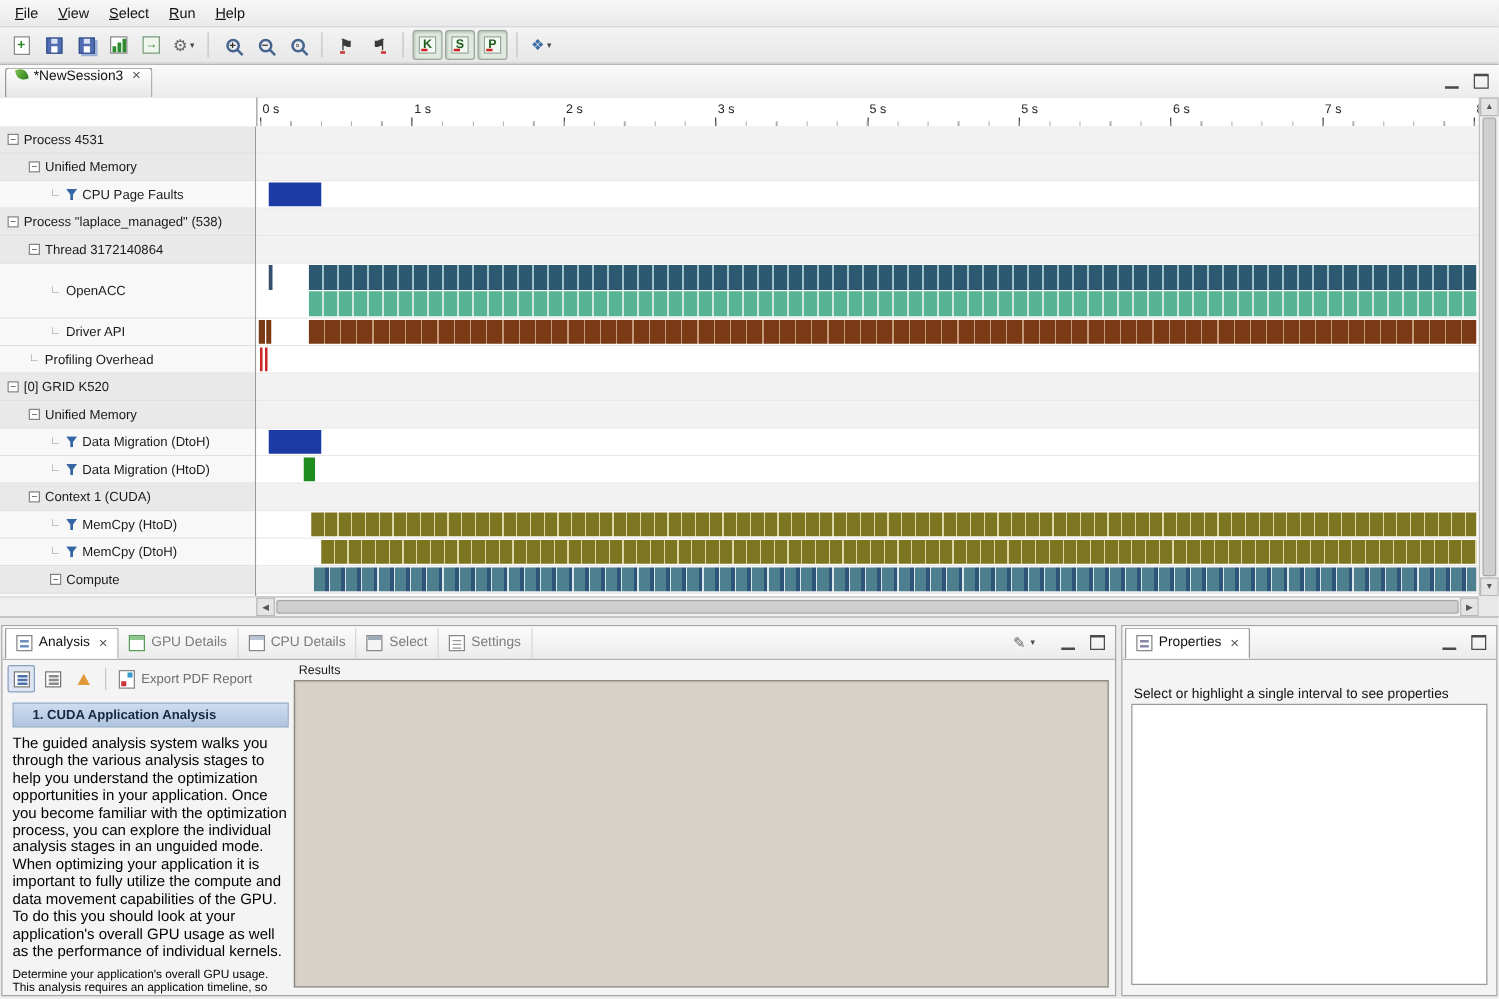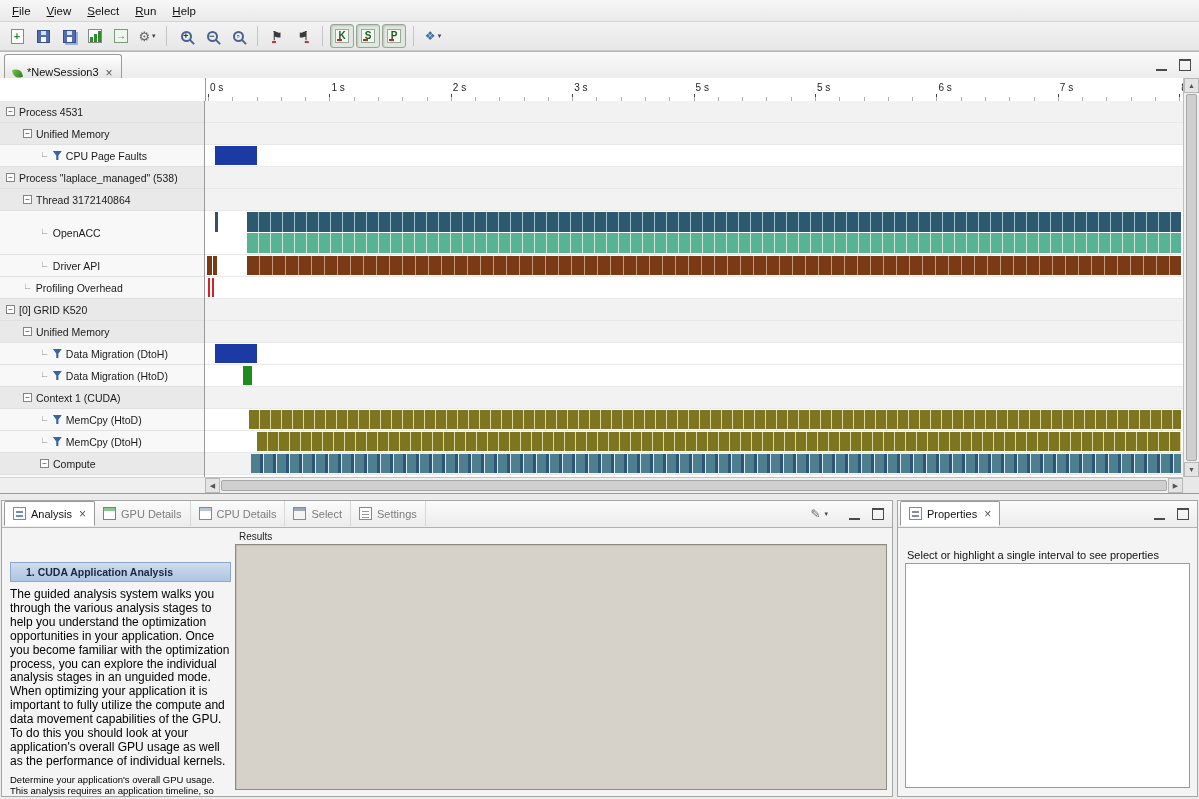--- a/index.html
+++ b/index.html
@@ -35,21 +35,21 @@
   .icon-zoom-in::after,.icon-zoom-out::after,.icon-zoom-fit::after{content:'';position:absolute;width:6px;height:2px;background:#46648f;right:-5px;bottom:-3px;transform:rotate(45deg);}
   .icon-marker-forward,.icon-marker-back{font:bold 12px/12px "Liberation Sans",sans-serif;color:#3a3a3a;position:relative;}
   .icon-marker-back{transform:scaleX(-1);}
   .icon-marker-forward::after,.icon-marker-back::after{content:'';position:absolute;left:0;bottom:-1px;width:4px;height:2px;background:#c33;}
   .icon-kernel-toggle,.icon-stream-toggle,.icon-process-toggle{width:14px;height:14px;background:#f4f8f4;border:1px solid #9aa79a;font:bold 10px/12px "Liberation Sans",sans-serif;color:#1c5c1c;position:relative;}
   .icon-kernel-toggle::after,.icon-stream-toggle::after,.icon-process-toggle::after{content:'';position:absolute;left:1px;bottom:1px;width:5px;height:2px;background:#cc2222;}
   .icon-analysis-menu{font-size:12px;color:#3a6ea5;}
   
   .editor{position:absolute;top:51px;left:0;width:1199px;height:443px;background:#fff;border-top:1px solid #b6b6b6;border-bottom:1px solid #9a9a9a;box-sizing:border-box;}
   .ed-tabstrip{position:absolute;top:0;left:0;right:0;height:26px;background:linear-gradient(#fafafa,#ececec);border-bottom:1px solid #a8a8a8;}
-  .ed-tab{position:absolute;left:4px;top:2px;height:23px;display:flex;align-items:flex-end;gap:5px;padding:0 8px;
+  .ed-tab{position:absolute;left:4px;top:2px;height:23px;display:flex;align-items:flex-start;gap:5px;padding:0 8px;
     background:linear-gradient(#ffffff,#e6e6e6);border:1px solid #9a9a9a;border-bottom:none;border-radius:3px 3px 0 0;font-size:11px;}
   .leaf-icon{width:9px;height:9px;background:linear-gradient(135deg,#7cc24e,#2e7d1e);border-radius:0 70% 0 70%;transform:rotate(-15deg);flex:none;}
   .tclose{font-size:12px;color:#555;margin-left:2px;line-height:10px;}
   .winbtns{position:absolute;right:8px;top:7px;display:flex;gap:12px;align-items:center;}
   .btn-min{width:11px;height:9px;border-bottom:2px solid #4a4a4a;display:inline-block;}
   .btn-max{width:10px;height:9px;border:1px solid #4a4a4a;border-top:2px solid #4a4a4a;display:inline-block;}
   .ed-ruler-row{position:absolute;top:26px;left:0;right:16px;height:23px;background:#fff;border-bottom:1px solid #b0b0b0;}
   .ruler{position:absolute;left:205px;right:0;top:0;bottom:0;border-left:1px solid #9a9a9a;}
   .ruler::after{content:'';position:absolute;left:0;right:0;bottom:0;height:4px;
     background:repeating-linear-gradient(90deg,#b0b0b0 0 1px,transparent 1px 24.28px);background-position:2px 0;}
@@ -75,21 +75,21 @@
   .vthumb{flex:1;margin:1px 2px;background:#cfcfcf;border:1px solid #a8a8a8;border-radius:2px;}
   .hscroll{position:absolute;left:205px;right:16px;bottom:0;height:16px;background:#f0f0f0;border-top:1px solid #c0c0c0;display:flex;box-sizing:border-box;}
   .hthumb{flex:1;margin:2px 1px;background:#cfcfcf;border:1px solid #a8a8a8;border-radius:2px;}
   .hcorner-left{position:absolute;left:0;bottom:0;width:205px;height:16px;background:#efefef;border-top:1px solid #d6d6d6;box-sizing:border-box;}
   .scorner{position:absolute;right:0;bottom:0;width:16px;height:16px;background:#e8e8e8;}
   
   .panel{position:absolute;background:#f4f4f4;border:1px solid #a6a6a6;box-sizing:border-box;overflow:hidden;}
   .left-panel{left:1px;top:500px;width:892px;height:297px;}
   .right-panel{left:897px;top:500px;width:301px;height:297px;}
   .ptabbar{position:absolute;top:0;left:0;right:0;height:26px;background:linear-gradient(#fbfbfb,#ececec);border-bottom:1px solid #b0b0b0;}
-  .ptabs{display:flex;align-items:flex-start;height:100%;padding-left:2px;}
+  .ptabs{display:flex;align-items:center;height:100%;padding-left:2px;}
   .ptab{display:flex;align-items:center;gap:5px;padding:0 8px;height:25px;font-size:11px;color:#7c7c7c;border-right:1px solid #d8d8d8;box-sizing:border-box;}
   .ptab.active{background:#fff;border:1px solid #9a9a9a;border-bottom:1px solid #fff;border-radius:2px 2px 0 0;color:#111;}
   .ticon{width:13px;height:13px;flex:none;box-sizing:border-box;}
   .icon-analysis-tab{background:#fff;border:1px solid #888;background-image:linear-gradient(#6a8fc0,#6a8fc0),linear-gradient(#6a8fc0,#6a8fc0);
     background-size:7px 2px,7px 2px;background-position:2px 3px,2px 7px;background-repeat:no-repeat;}
   .icon-gpu-details{background:#fff;border:1px solid #5a9a5a;box-shadow:inset 0 3px 0 #8cc88c;}
   .icon-cpu-details{background:#fff;border:1px solid #888;box-shadow:inset 0 3px 0 #b8c4d8;}
   .icon-console{background:#f4f4f4;border:1px solid #888;box-shadow:inset 0 3px 0 #9aa8b8;}
   .icon-settings-tab{background:#fff;border:1px solid #888;background-image:linear-gradient(#999,#999),linear-gradient(#999,#999),linear-gradient(#999,#999);
     background-size:7px 1px,7px 1px,7px 1px;background-position:2px 3px,2px 6px,2px 9px;background-repeat:no-repeat;}
@@ -383,20 +383,36 @@
       </div>
     <div class="viewmenu">
       <span>✎</span>
       <span class="dd">▾</span>
     </div>
     <div class="winbtns">
       <span class="btn-min"></span>
       <span class="btn-max"></span>
     </div>
   </div>
+  <div class="an-toolbar">
+    <div class="an-tool pressed">
+      <span class="icon-guided-view"></span>
+    </div>
+    <div class="an-tool">
+      <span class="icon-unguided-view"></span>
+    </div>
+    <div class="an-tool">
+      <span class="icon-promote"></span>
+    </div>
+    <div class="vsep"></div>
+    <div class="export-btn">
+      <span class="icon-export-pdf"></span>
+      <span>Export PDF Report</span>
+    </div>
+  </div>
   <div class="an-left">
     <div class="an-header">1. CUDA Application Analysis</div>
     <div class="an-body">The guided analysis system walks you through the various analysis stages to help you understand the optimization opportunities in your application. Once you become familiar with the optimization process, you can explore the individual analysis stages in an unguided mode. When optimizing your application it is important to fully utilize the compute and data movement capabilities of the GPU. To do this you should look at your application's overall GPU usage as well as the performance of individual kernels.</div>
     <div class="an-footer">Determine your application's overall GPU usage. This analysis requires an application timeline, so your application will be run once to collect it if it is not</div>
   </div>
   <div class="results-label">Results</div>
   <div class="results-box"></div>
 </div>
 
 <div class="panel right-panel">

